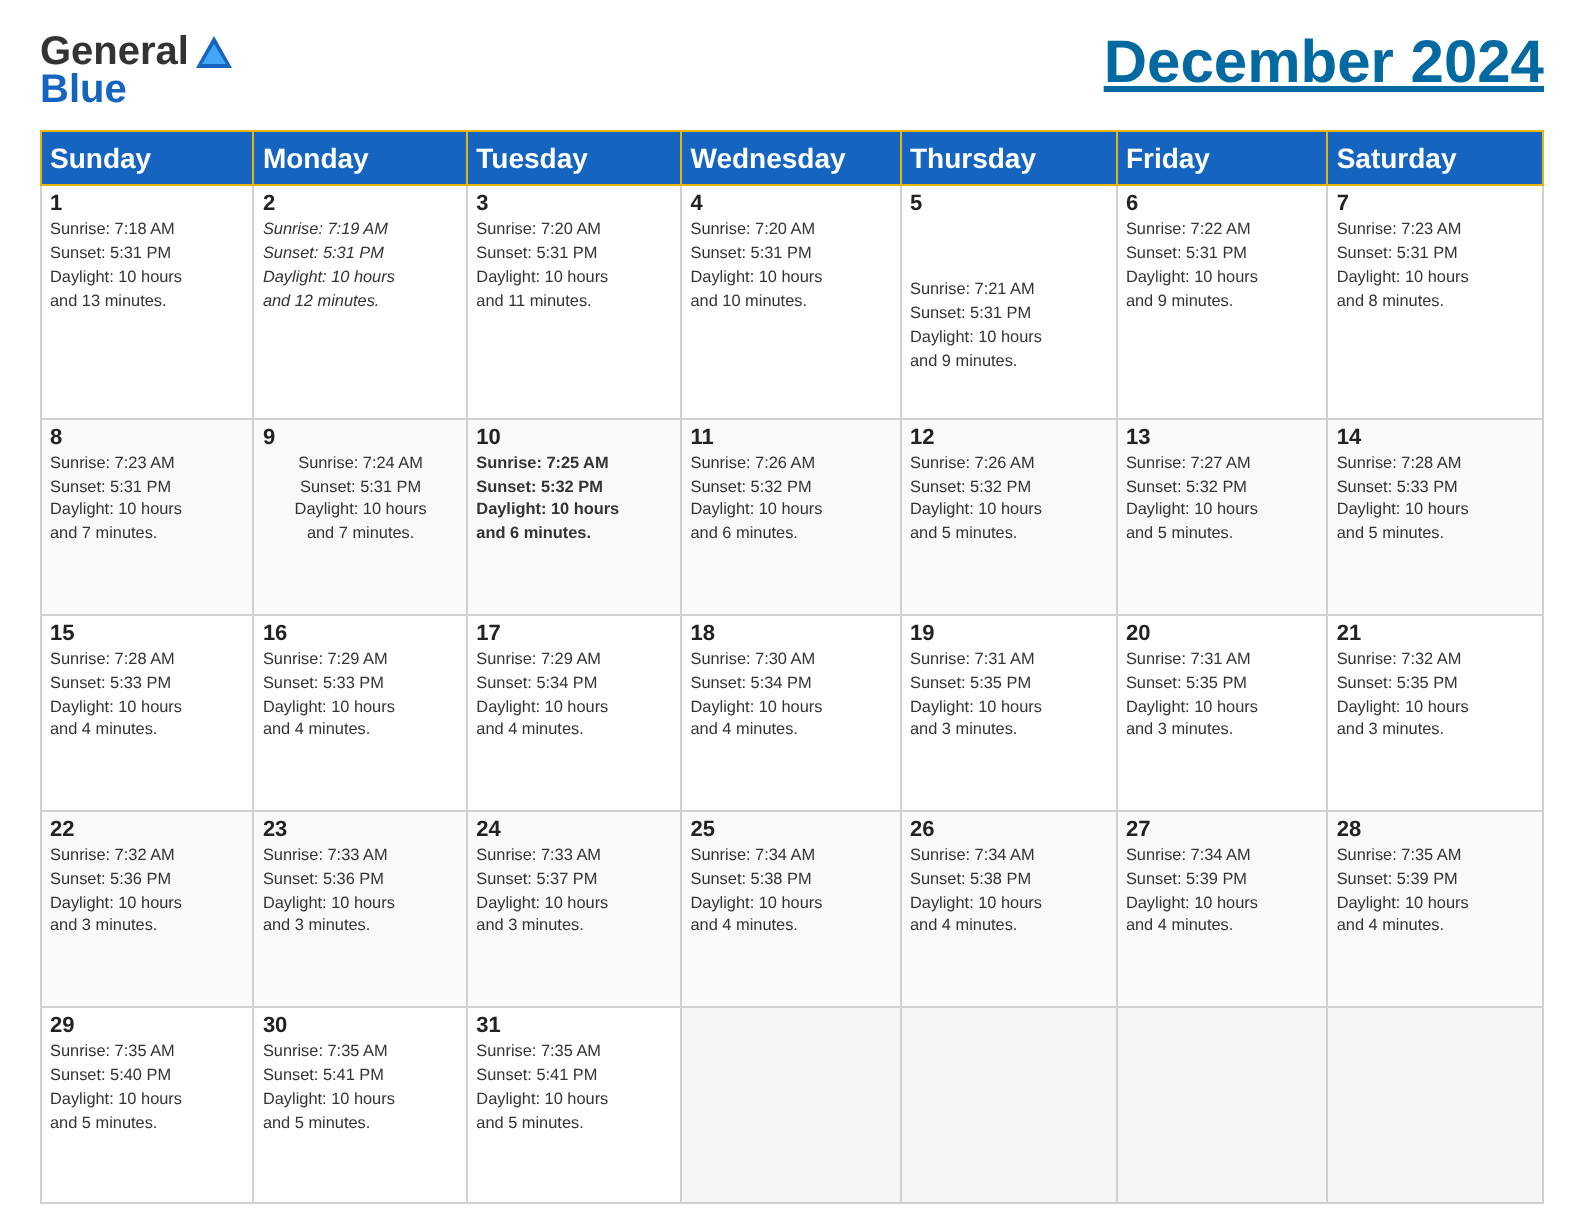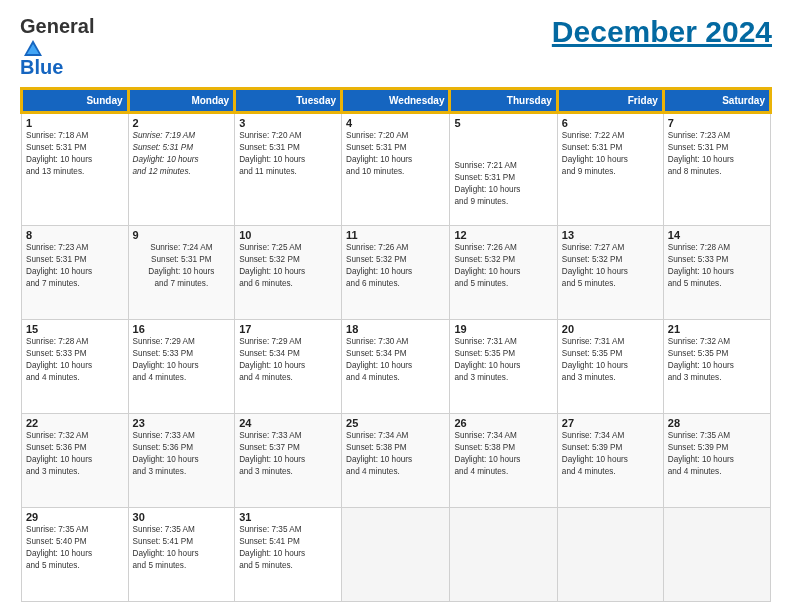--- a/index.html
+++ b/index.html
@@ -43,25 +43,25 @@
       color: #555;
     }
     .calendar {
       width: 100%;
       border-collapse: collapse;
       flex: 1;
     }
     .calendar th {
       background: #1565c0;
       color: #fff;
-      font-size: 10px;
+      font-size: 14px;
       font-weight: bold;
       padding: 5px 4px;
-      text-align: right;
-      border: 3px solid #eab308;
+      text-align: left;
+      border: 1px solid #eab308;
     }
     .calendar td {
       vertical-align: top;
       border: 1px solid #d0d0d0;
       padding: 3px 4px;
       font-size: 8.5px;
       color: #333;
       width: 113px;
       height: 82px;
       background: #fff;
@@ -84,21 +84,21 @@
     tr:nth-child(even) td:not(.empty) {
       background: #f9f9f9;
     }
   </style>
 </head>
 <body>
 
 <div class="page">
   <div class="header">
     <div class="logo">
-      <div style="display:flex;align-items:flex-start;flex-direction:column;">
+      <div style="display:flex;align-items:center;">
         <span style="font-size:20px;font-weight:bold;color:#333;">General</span>
         <svg width="22" height="22" viewBox="0 0 22 22" style="margin-left:2px;">
           <polygon points="11,2 20,18 2,18" fill="#1565c0"></polygon>
           <polygon points="11,6 17,16 5,16" fill="#42a5f5"></polygon>
         </svg>
       </div>
       <span style="font-size:20px;font-weight:bold;color:#1565c0;margin-top:-4px;">Blue</span>
     </div>
     <div class="title-block">
       <div class="month-title">December 2024</div>
@@ -179,21 +179,21 @@
           </td>
           <td>
             <span class="day-num">9</span>
             <div class="day-info" style="white-space: pre-line; text-align: center;">Sunrise: 7:24 AM
 Sunset: 5:31 PM
 Daylight: 10 hours
 and 7 minutes.</div>
           </td>
           <td>
             <span class="day-num">10</span>
-            <div class="day-info" style="white-space: pre-line;">Sunrise: 7:25 AM
+            <div class="day-info" style="white-space: pre-line; font-weight: bold;">Sunrise: 7:25 AM
 Sunset: 5:32 PM
 Daylight: 10 hours
 and 6 minutes.</div>
           </td>
           <td>
             <span class="day-num">11</span>
             <div class="day-info" style="white-space: pre-line;">Sunrise: 7:26 AM
 Sunset: 5:32 PM
 Daylight: 10 hours
 and 6 minutes.</div>

